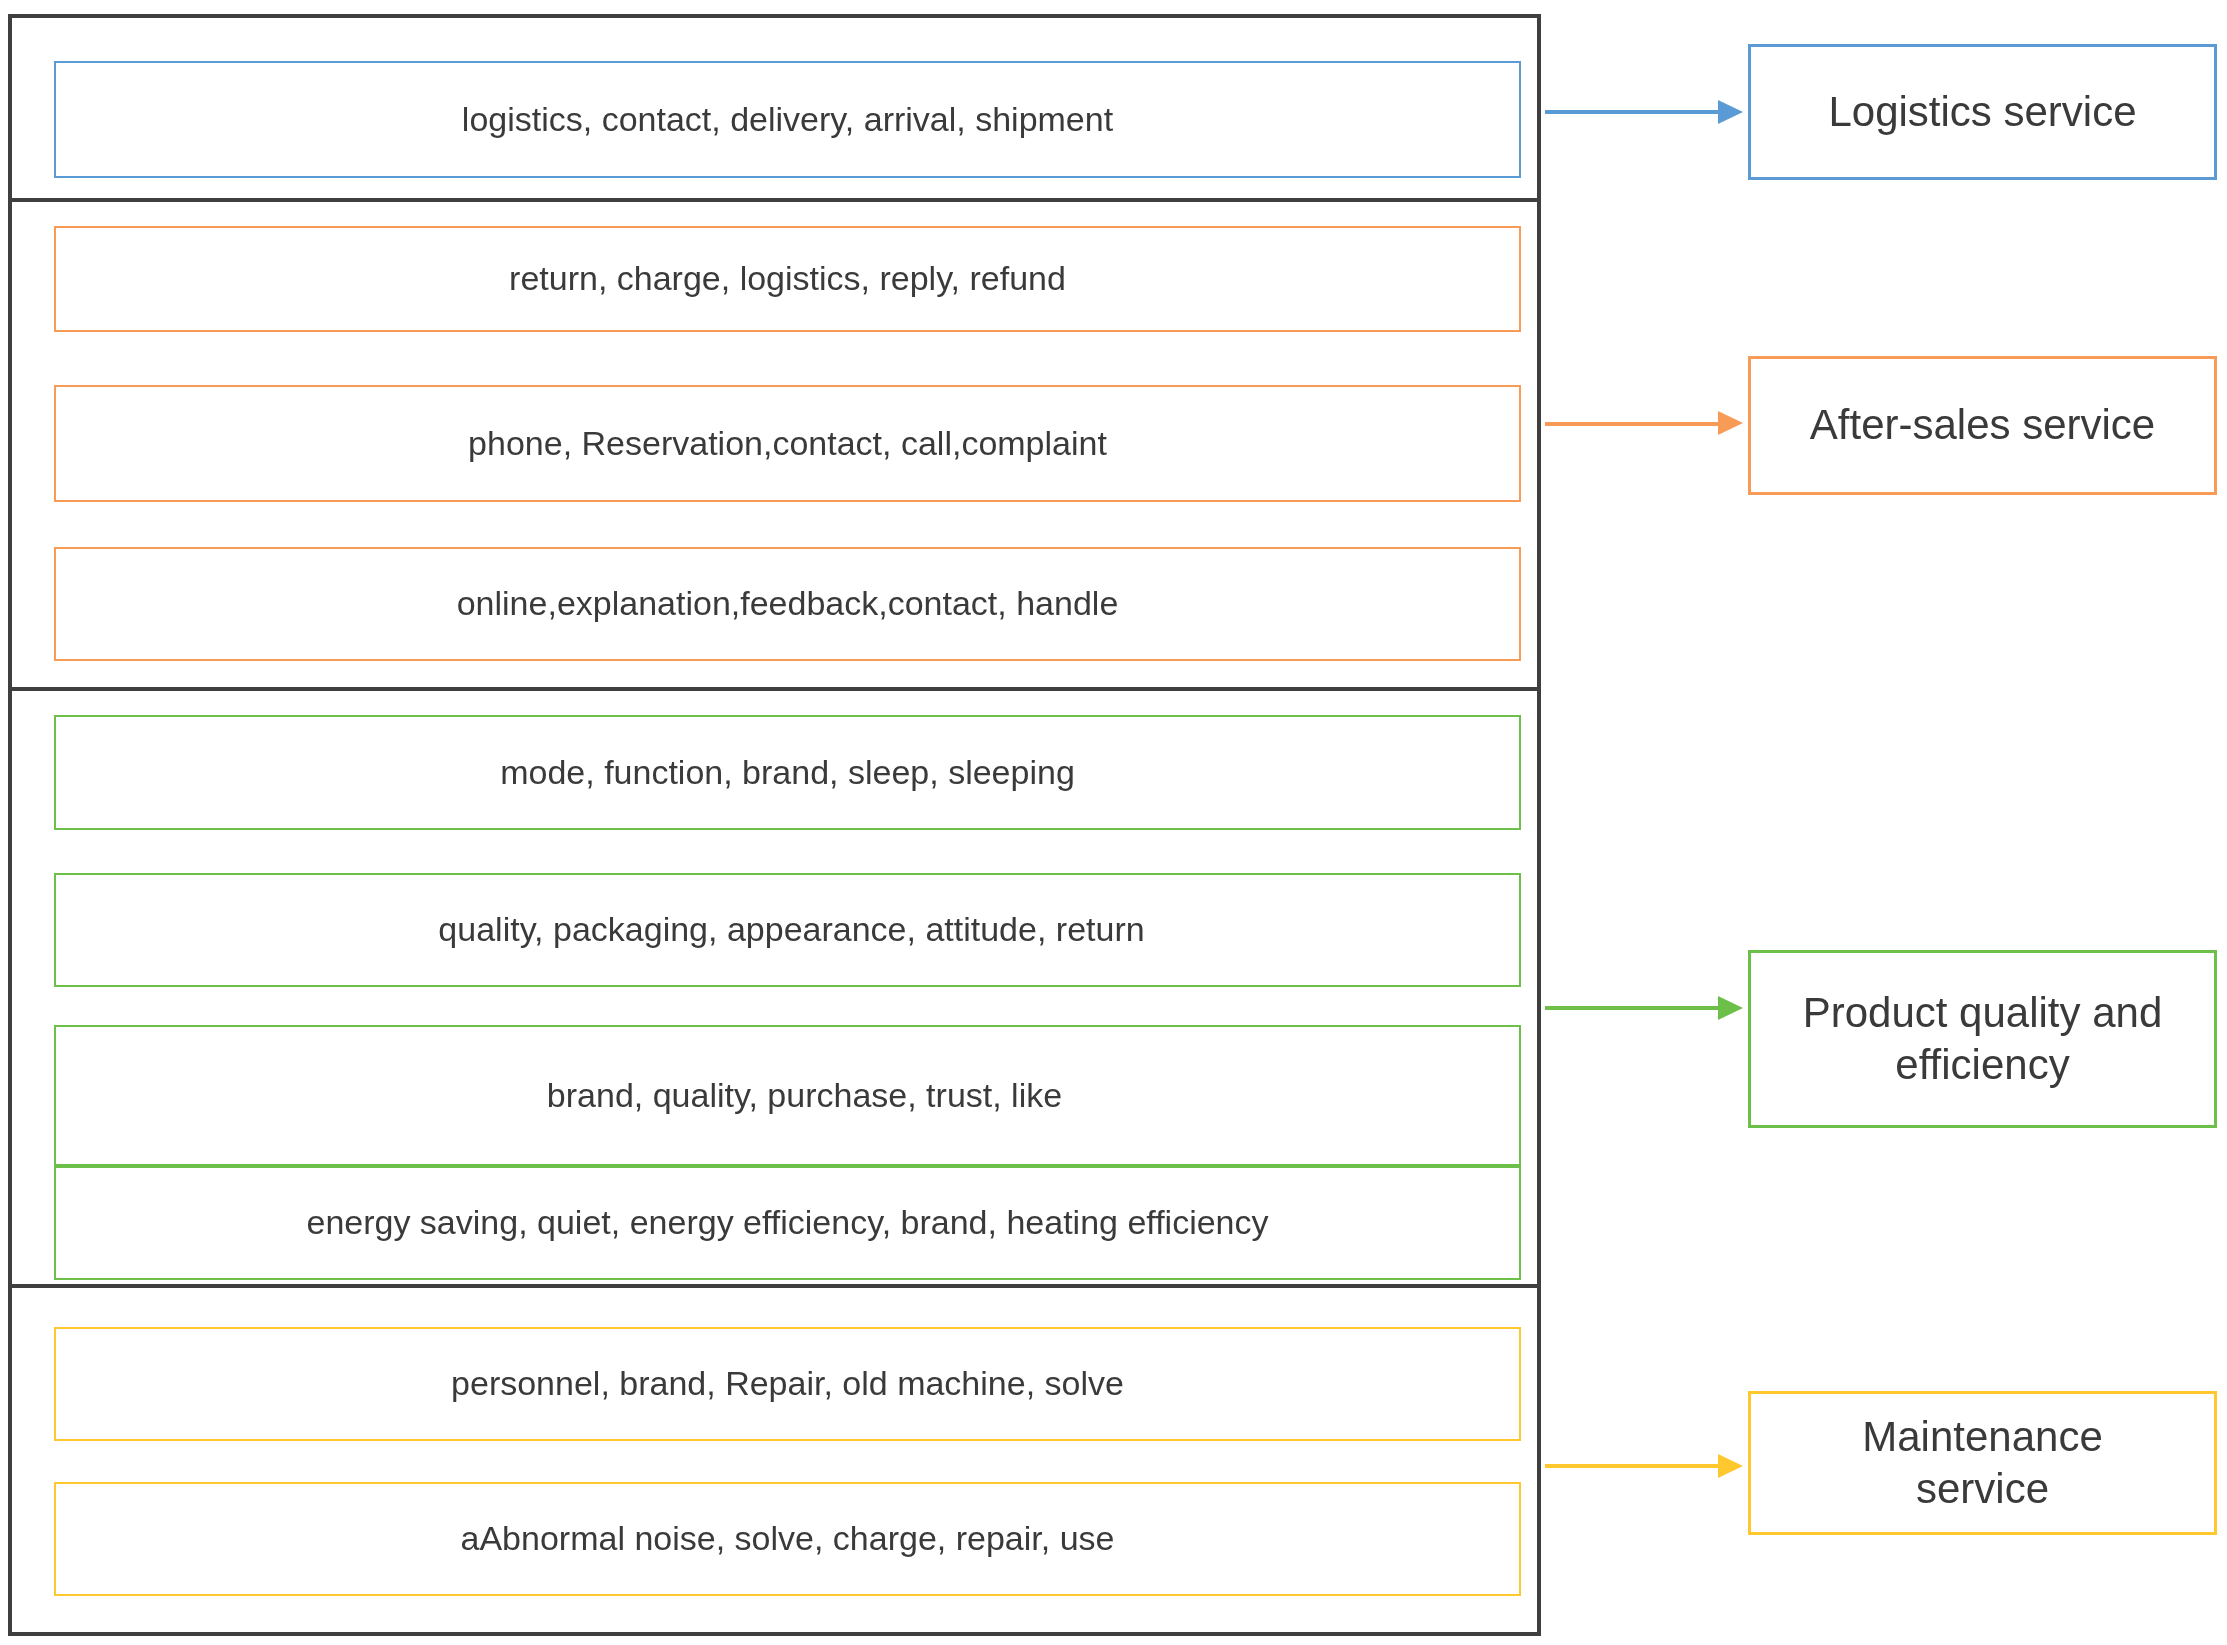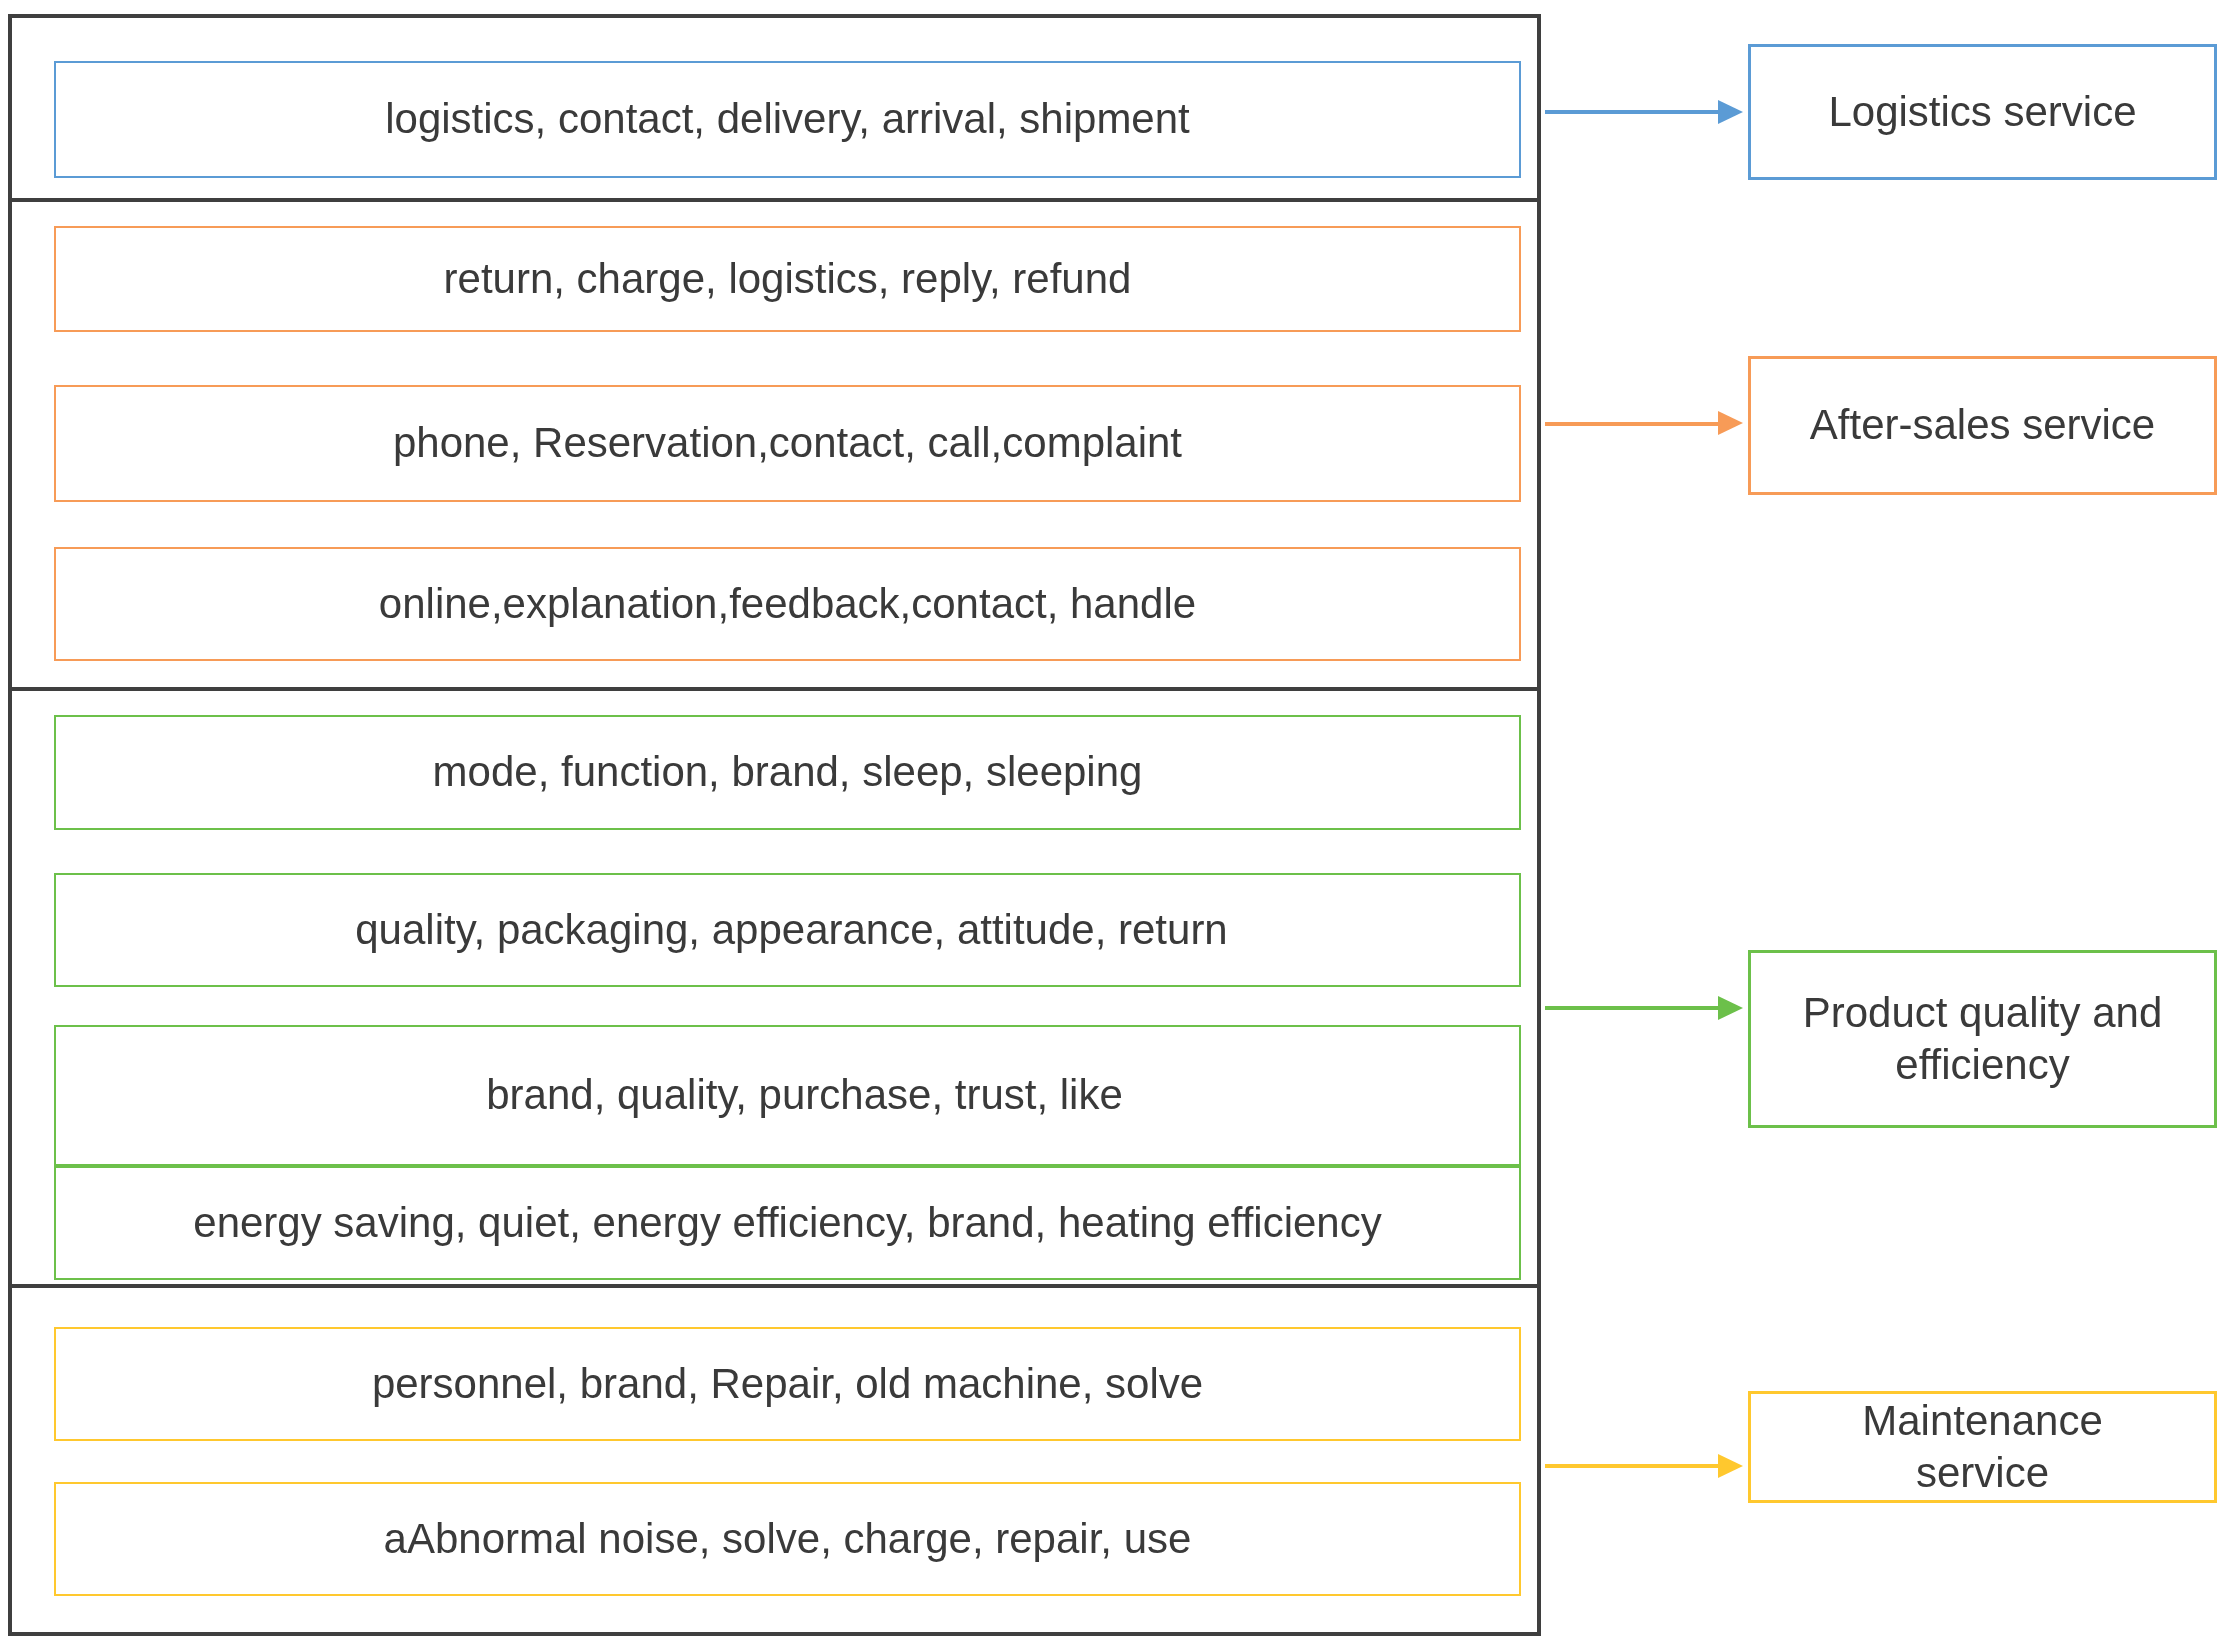--- a/index.html
+++ b/index.html
@@ -19,21 +19,21 @@
   }
   .div1{top:198px;} .div2:
 
   {top:687px;} .div2{top:687px;} .div3{top:1284px;}
 
   
   .kbox{
     position:absolute;left:54px;width:1467px;box-sizing:border-box;
     border:2.4px solid #999;background:#ffffff;
     display:flex;align-items:center;justify-content:center;
-    font-size:42px;color:#3A3A3A;text-align:center;line-height:1.15;
+    font-size:34px;color:#3A3A3A;text-align:center;line-height:1.15;
   }
   .k1{top:61px;height:117px;}
   .k2{top:226px;height:106px;}
   .k3{top:385px;height:117px;text-align:right;}
   .k4{top:547px;height:114px;}
   .k5{top:715px;height:115px;}
   .k6{top:873px;height:114px;padding-left:8px;}
   .k7{top:1025px;height:141px;padding-left:34px;}
   .k8{top:1166px;height:114px;}
   .k9{top:1327px;height:114px;}
@@ -54,21 +54,21 @@
   
   .cat{
     position:absolute;left:1748px;width:469px;box-sizing:border-box;
     border:3.2px solid #999;background:#ffffff;
     display:flex;align-items:center;justify-content:center;
     font-size:42px;color:#3A3A3A;text-align:center;line-height:1.25;
   }
   .c1{top:44px;height:136px;text-align:right;}
   .c2{top:356px;height:139px;}
   .c3{top:950px;height:178px;padding:0 32px;}
-  .c4{top:1391px;height:112px;padding:0 96px;}
+  .c4{top:1391px;height:144px;padding:0 96px;}
 </style>
 </head>
 <body>
 
 <div class="stage" style="color: rgb(58, 58, 58);">
 
   <div class="container" style="border-color: rgb(63, 63, 63);"></div>
   <div class="divider div1" style="background-color: rgb(63, 63, 63);"></div>
   <div class="divider div2" style="background-color: rgb(63, 63, 63);"></div>
   <div class="divider div3" style="background-color: rgb(63, 63, 63);"></div>

